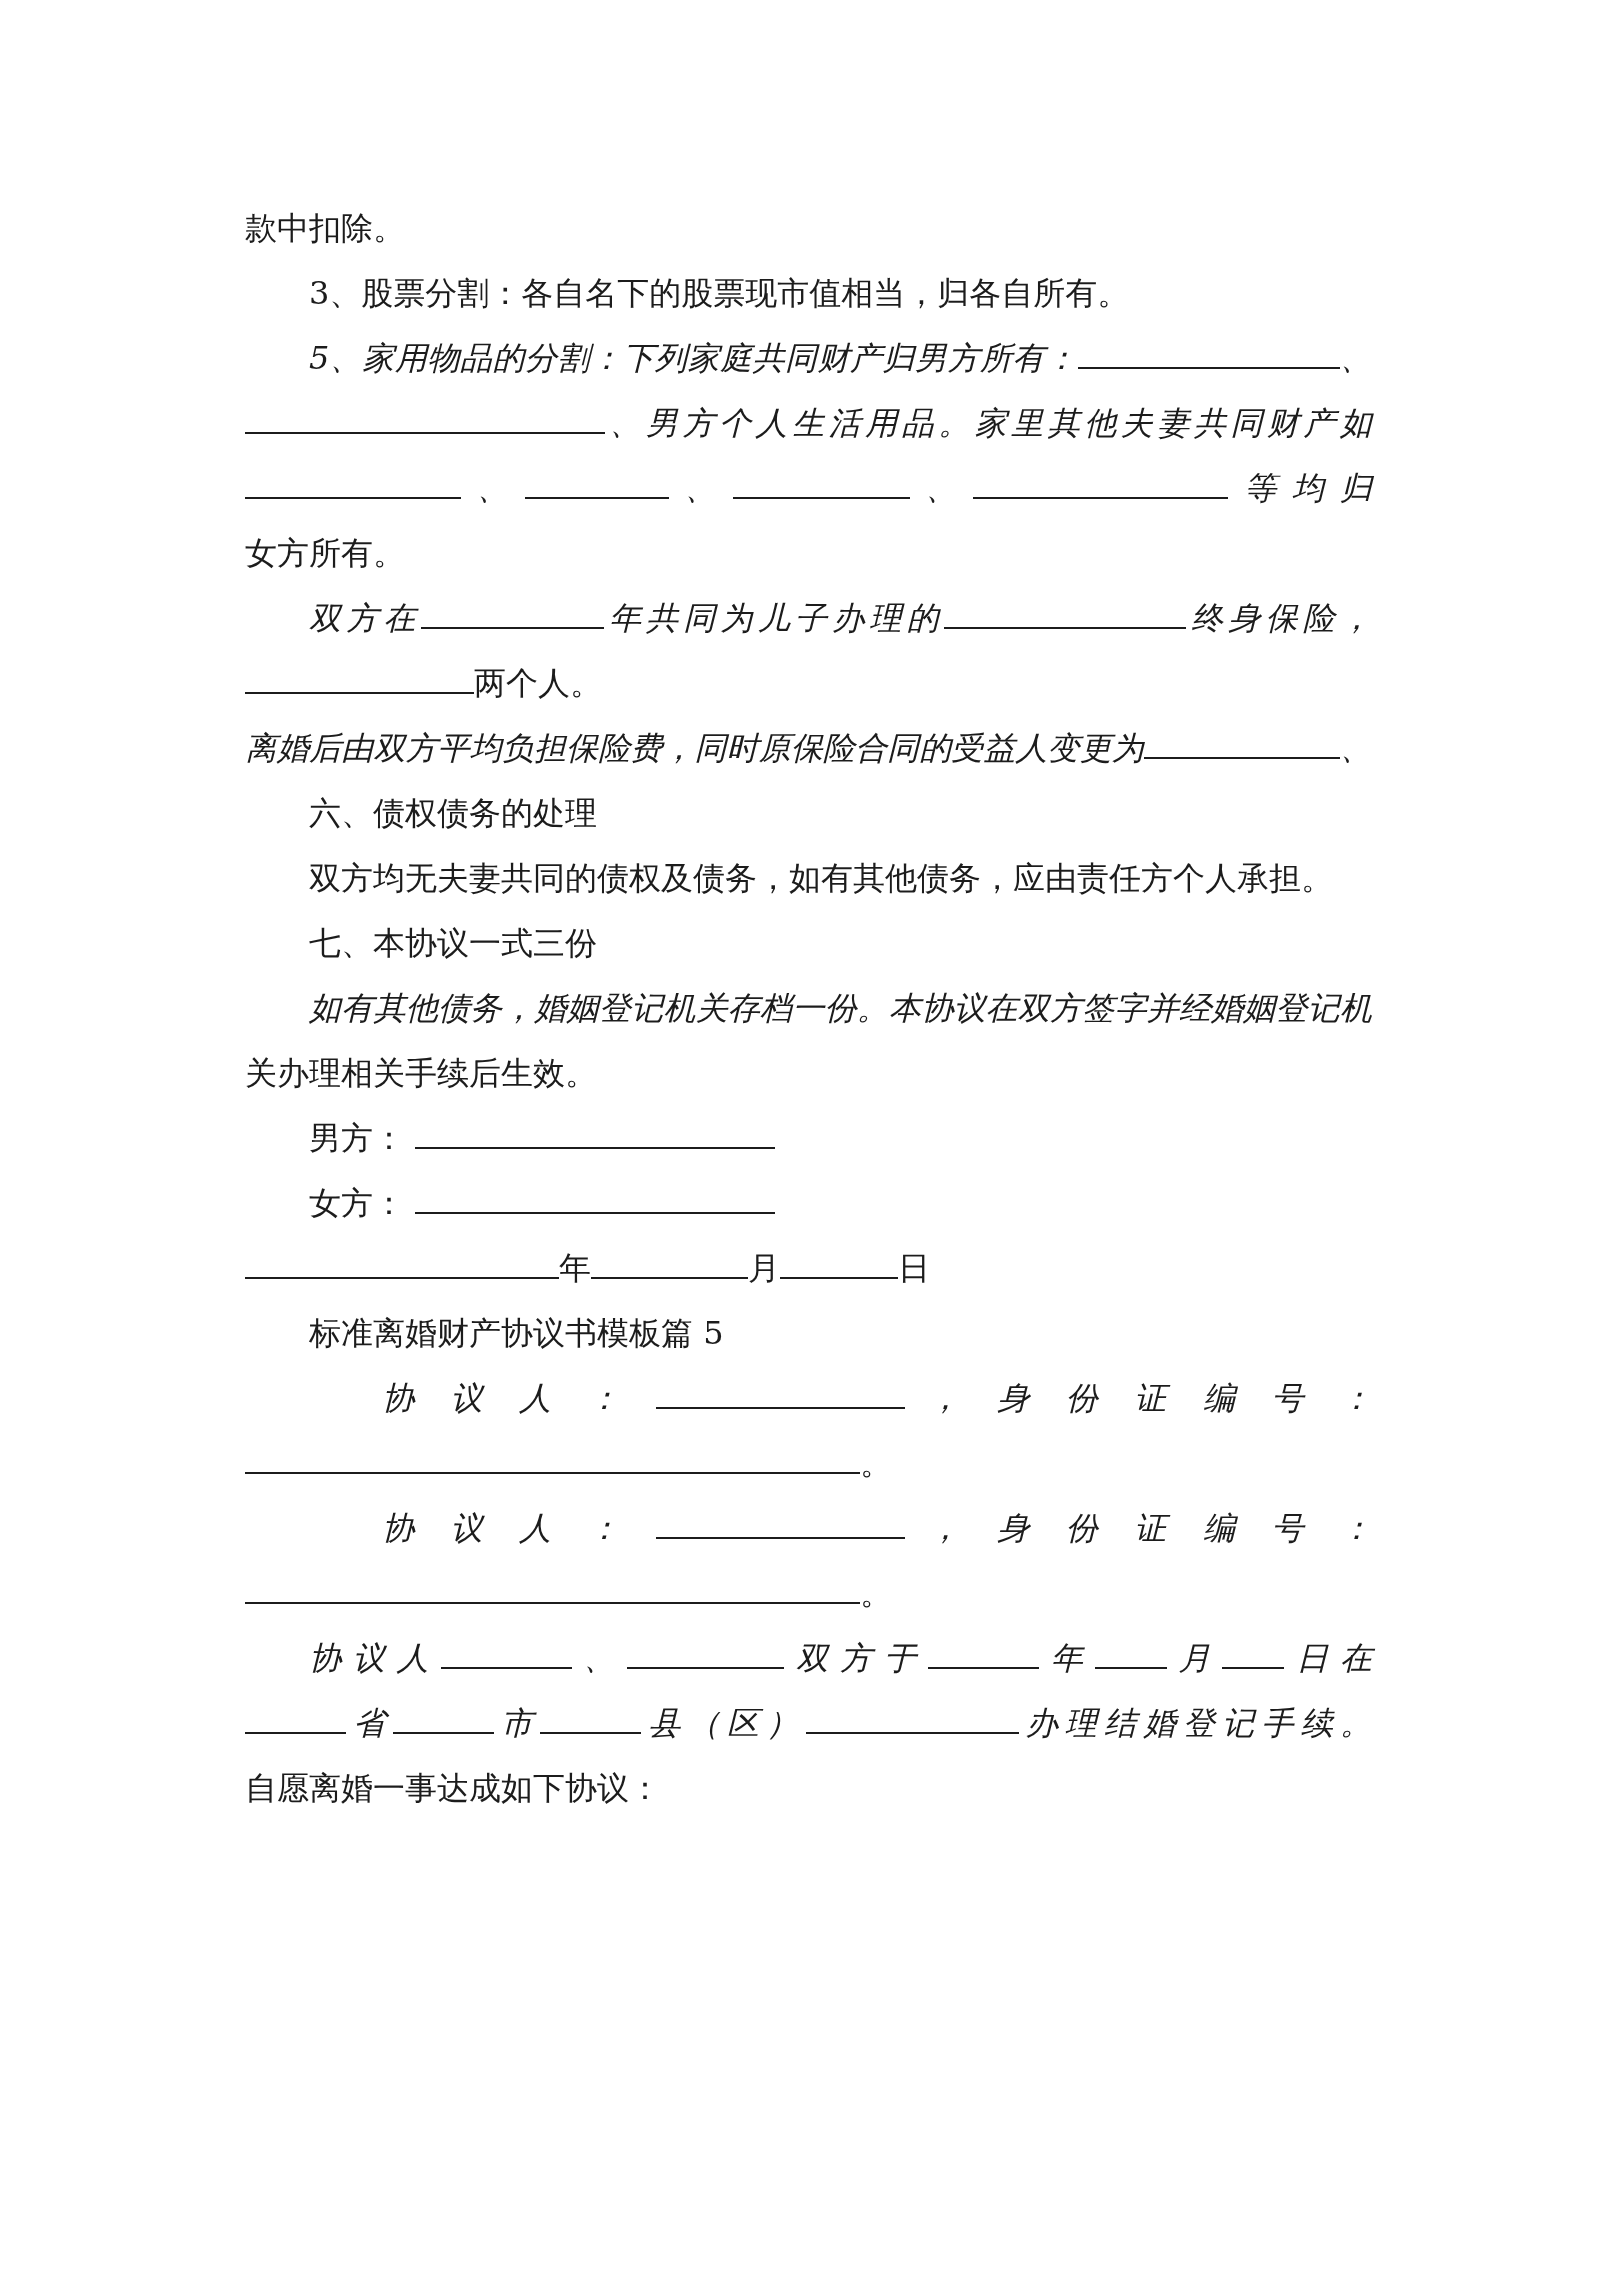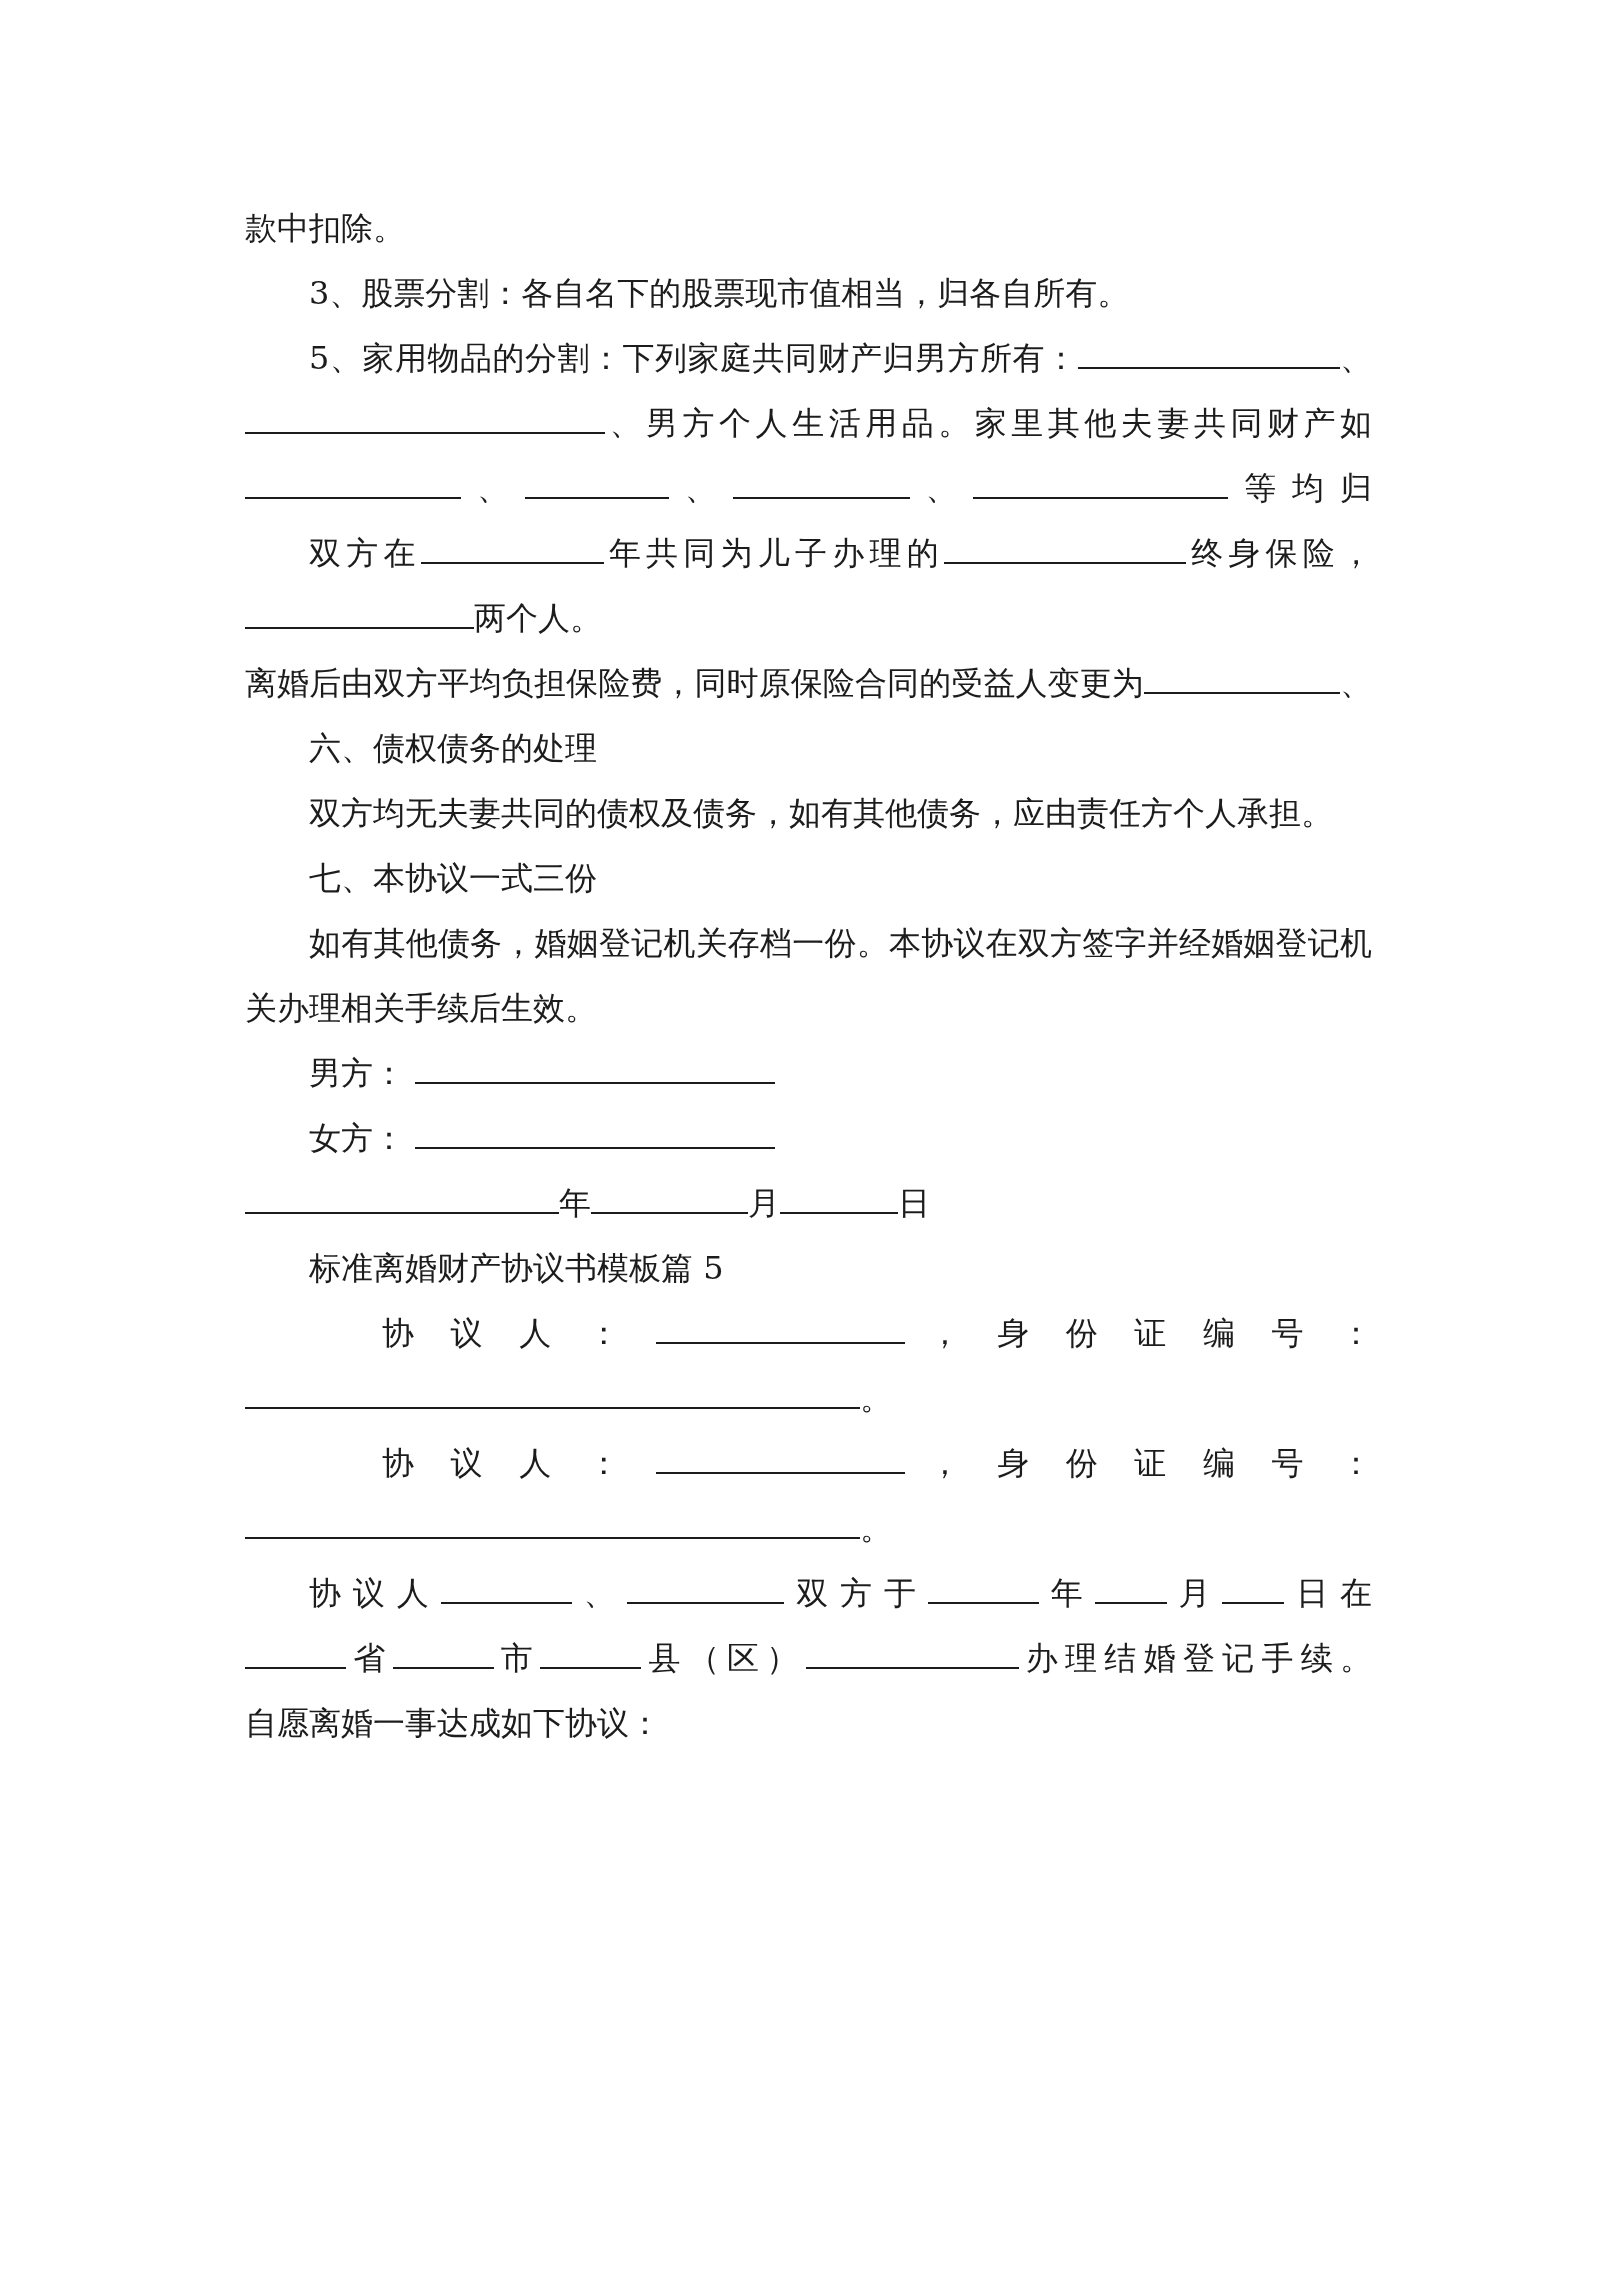--- a/index.html
+++ b/index.html
@@ -14,38 +14,39 @@
   }
   .line{
     margin:0;padding:0;
     height:65px;line-height:65px;
     white-space:normal;
     color:#1c1c1c;
   }
   .ind0{text-indent:0;}
   .ind1{text-indent:64px;}
   .ind2{text-indent:137px;}
-  .just{text-align:justify;text-align-last:justify;}
+  .just{text-align:justify;text-align-last:justify;font-style:italic;}
   .u{
     display:inline-block;
     height:1.3px;
     border-bottom:2px solid #1c1c1c;
     vertical-align:baseline;
   }
   .t{color:#1c1c1c;}
 </style>
 </head>
 <body>
 
 <div class="page">
     <p class="line ind0"><span class="t">款中扣除。</span></p>
     <p class="line ind1"><span class="t">3、股票分割：各自名下的股票现市值相当，归各自所有。</span></p>
     <p class="line ind1 just"><span class="t">5、家用物品的分割：下列家庭共同财产归男方所有：</span><span class="u" style="width: 262px;"></span><span class="t">、</span></p>
     <p class="line ind0 just"><span class="u" style="width: 360px;"></span><span class="t">、男方个人生活用品。家里其他夫妻共同财产如</span></p>
     <p class="line ind0 just"><span class="u" style="width: 216px;"></span><span class="t">、</span><span class="u" style="width: 144px;"></span><span class="t">、</span><span class="u" style="width: 177px;"></span><span class="t">、</span><span class="u" style="width: 255px;"></span><span class="t">等均归</span></p>
+    <p class="line ind0"><span class="t">女方所有。</span></p>
     <p class="line ind1 just"><span class="t">双方在</span><span class="u" style="width: 183px;"></span><span class="t">年共同为儿子办理的</span><span class="u" style="width: 242px;"></span><span class="t">终身保险，</span></p>
     <p class="line ind0"><span class="u" style="width: 229px;"></span><span class="t">两个人。</span></p>
     <p class="line ind0 just"><span class="t">离婚后由双方平均负担保险费，同时原保险合同的受益人变更为</span><span class="u" style="width: 196px;"></span><span class="t">、</span></p>
     <p class="line ind1"><span class="t">六、债权债务的处理</span></p>
     <p class="line ind1"><span class="t">双方均无夫妻共同的债权及债务，如有其他债务，应由责任方个人承担。</span></p>
     <p class="line ind1"><span class="t">七、本协议一式三份</span></p>
     <p class="line ind1 just"><span class="t">如有其他债务，婚姻登记机关存档一份。本协议在双方签字并经婚姻登记机</span></p>
     <p class="line ind0"><span class="t">关办理相关手续后生效。</span></p>
     <p class="line ind1"><span class="t">男方： </span><span class="u" style="width: 360px;"></span></p>
     <p class="line ind1"><span class="t">女方： </span><span class="u" style="width: 360px;"></span></p>

